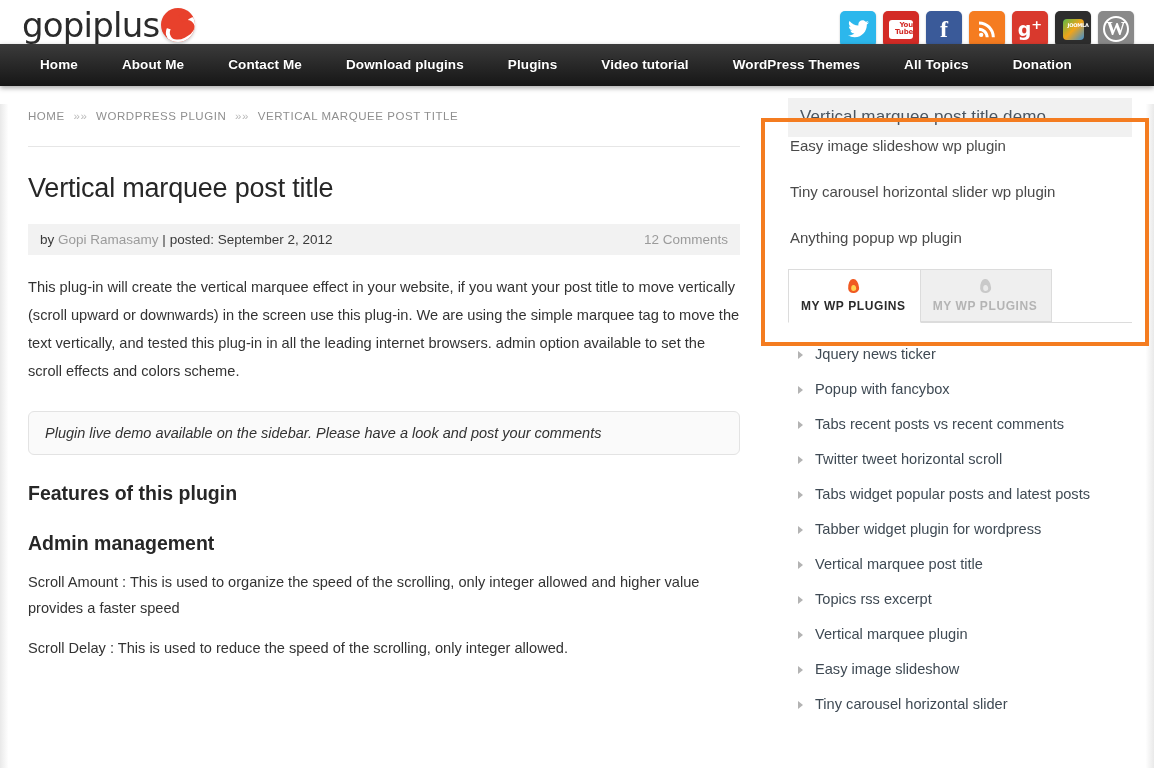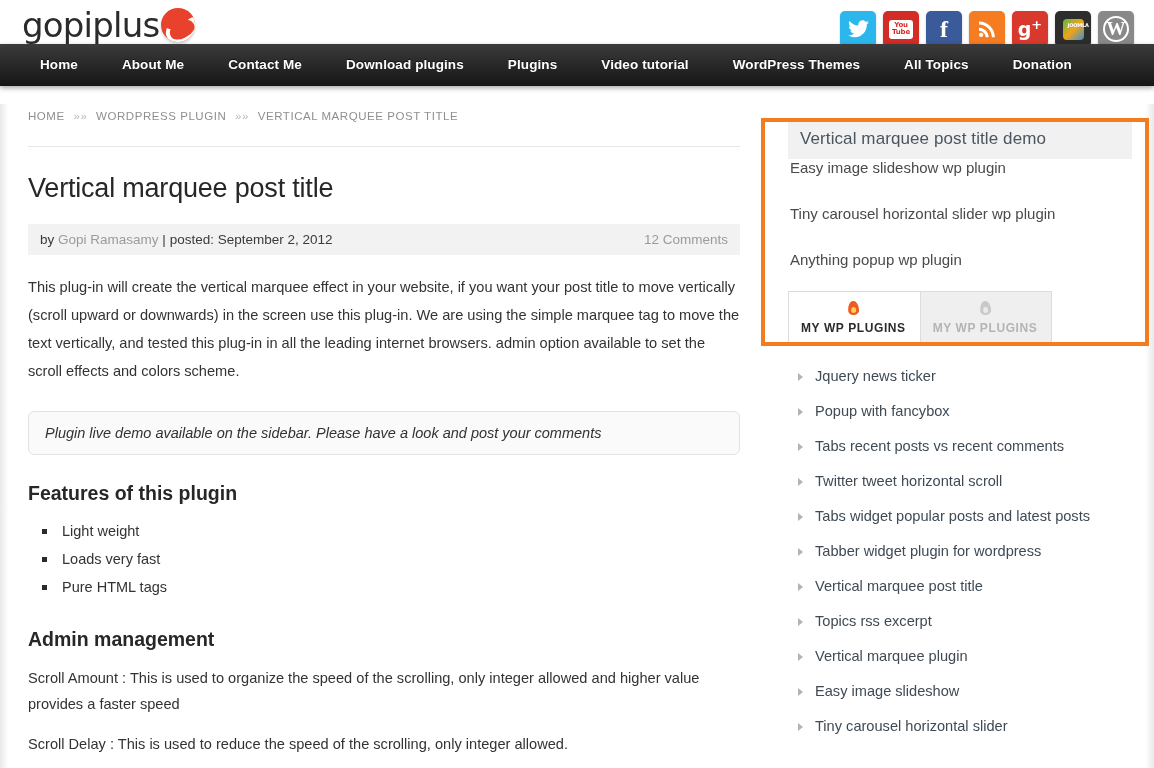--- a/index.html
+++ b/index.html
@@ -83,21 +83,21 @@
   }
   .si-twitter   { background:#2cb7ec; font-size:21px; }
   .si-youtube   { background:#d32b26; }
   .si-facebook  { background:#3a5a99; font-size:24px; font-family:"Liberation Serif", serif; }
   .si-rss       { background:#f57c20; font-size:20px; }
   .si-gplus     { background:#d9392d; font-size:20px; }
   .si-joomla    { background:#2d2d2d; }
   .si-wordpress { background:#898989; font-size:24px; }
   .yt-box {
     width:24px; height:19px; background:#fff; border-radius:3px;
-    display:flex; flex-direction:column; align-items:center; justify-content:center;
+    display:flex; flex-direction:column; align-items:flex-end; justify-content:center;
     line-height:1;
   }
   .yt-box span { color:#d32b26; font-size:7px; font-weight:bold; letter-spacing:-.2px; }
   .joomla-j {
     width:21px; height:21px;
     background:linear-gradient(135deg,#5bb949 0%,#f0a41a 50%,#3b8fd4 100%);
     border-radius:4px;
     position:relative;
   }
   .joomla-tag {
@@ -139,21 +139,21 @@
     display:flex;
     padding:0;
     position:relative;
   }
   .main-col {
     width:770px;
     padding:24px 30px 0 28px;
   }
   .side-col {
     width:384px;
-    padding:28px 22px 0 18px;
+    padding:6px 22px 0 18px;
     position:relative;
   }
 
   
   .breadcrumb {
     font-size:11.5px;
     color:#9a9a9a;
     letter-spacing:.55px;
     padding-bottom:24px;
     border-bottom:1px solid #e6e6e6;
@@ -415,25 +415,20 @@
           <span>posted: September 2, 2012</span>
         </div>
         <div class="meta-comments">12 Comments</div>
       </div>
 
       <p class="para">This plug-in will create the vertical marquee effect in your website, if you want your post title to move vertically (scroll upward or downwards) in the screen use this plug-in. We are using the simple marquee tag to move the text vertically, and tested this plug-in in all the leading internet browsers. admin option available to set the scroll effects and colors scheme.</p>
 
       <div class="quote">Plugin live demo available on the sidebar. Please have a look and post your comments</div>
 
       <h2 class="sec">Features of this plugin</h2>
-      <ul class="feat">
-        <li>Light weight</li>
-        <li>Loads very fast</li>
-        <li>Pure HTML tags</li>
-      </ul>
 
       <h2 class="sec">Admin management</h2>
       <p class="para-tight">Scroll Amount : This is used to organize the speed of the scrolling, only integer allowed and higher value provides a faster speed</p>
       <p class="para-tight">Scroll Delay : This is used to reduce the speed of the scrolling, only integer allowed.</p>
 
     </div>
 
     <div class="side-col">
 
       <div class="widget-demo">

